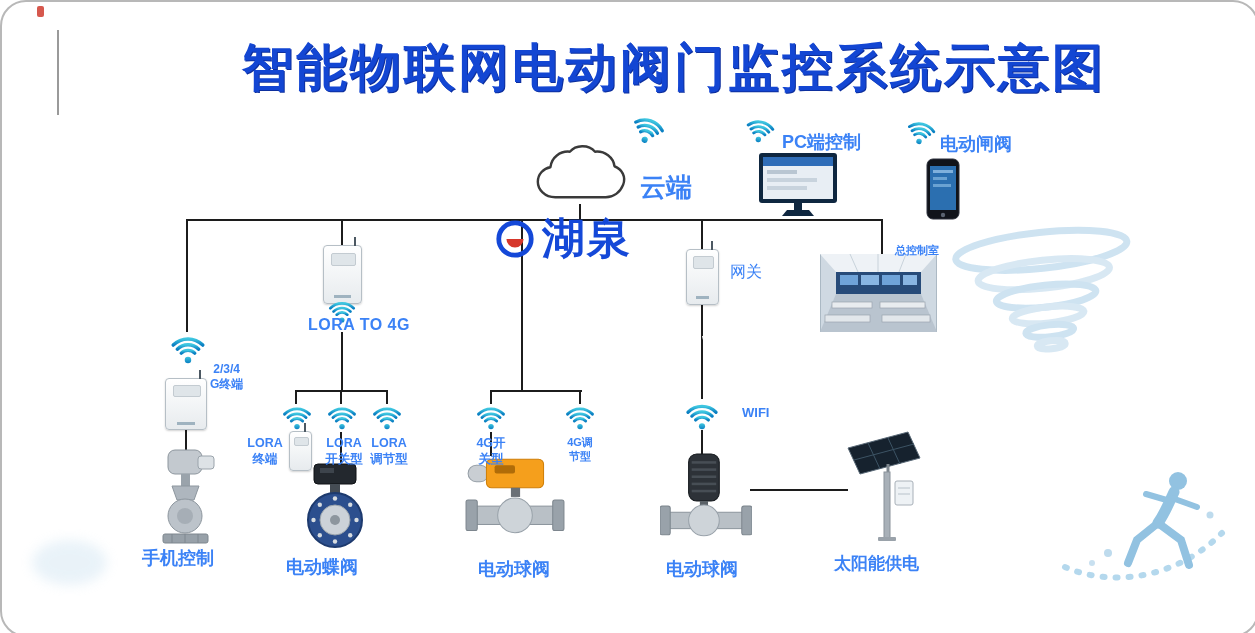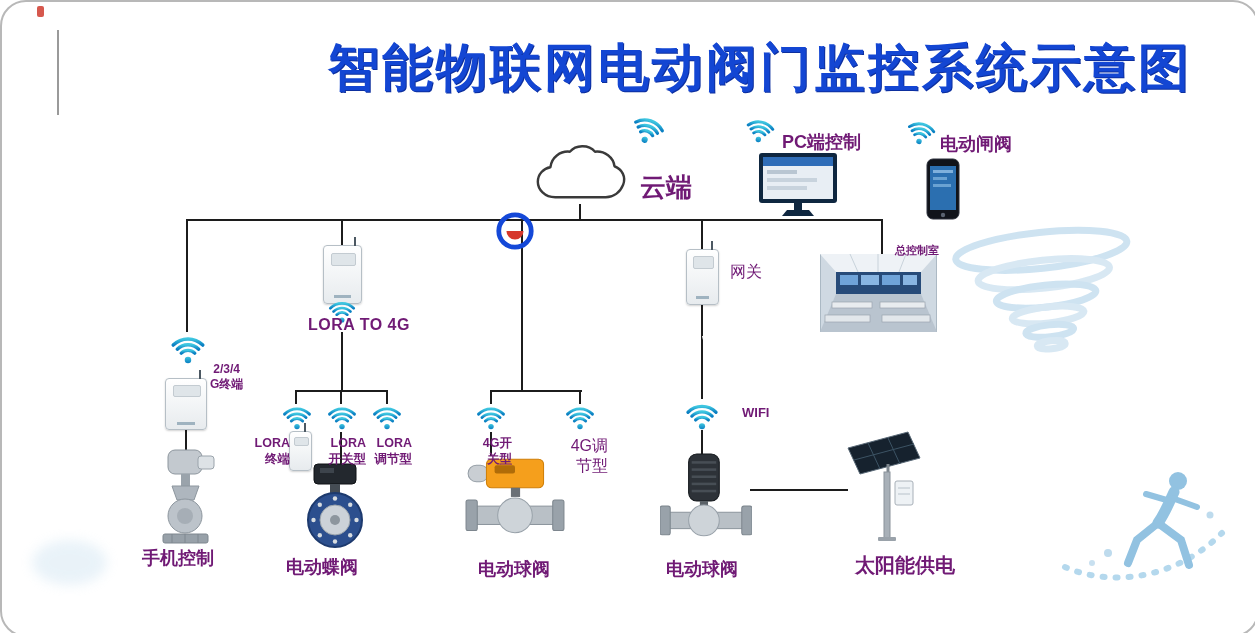--- a/index.html
+++ b/index.html
@@ -3,34 +3,34 @@
 <meta charset="utf-8">
 <style>
   html,body{margin:0;padding:0;background:#fff;}
   #canvas{
     position:relative;width:1255px;height:633px;background:#fff;
     border:2px solid #b8b8b8;border-radius:26px;overflow:hidden;
     font-family:"Liberation Sans",sans-serif;
   }
   .abs{position:absolute;}
   .line{position:absolute;background:#1c1c1c;z-index:5;}
-  .lbl{position:absolute;color:#701a75;white-space:nowrap;z-index:12;}
-  .lbl2{text-align:right;line-height:1.25;white-space:nowrap;}
+  .lbl{position:absolute;color:#3b82f6;white-space:nowrap;z-index:12;}
+  .lbl2{text-align:center;line-height:1.25;white-space:nowrap;}
   .wifi{position:absolute;z-index:11;}
   .device{position:absolute;background:linear-gradient(180deg,#ffffff,#e7ebee);
     border:1px solid #b6bfc6;border-radius:4px;z-index:10;
     box-shadow:0 1px 2px rgba(0,0,0,.18);}
   .device .slot{position:absolute;left:18%;top:12%;width:64%;height:20%;
     background:#dfe5e9;border:1px solid #c3cbd1;border-radius:2px;}
   .device .led{position:absolute;left:28%;bottom:9%;width:44%;height:3px;background:#9fb3c0;}
   .device .antenna{position:absolute;top:-9px;right:5px;width:2px;height:9px;background:#4c5862;}
   .valve{position:absolute;z-index:10;}
   .deco{position:absolute;z-index:1;}
   #title{
-    position:absolute;left:240px;top:32px;width:950px;text-align:right;
+    position:absolute;left:240px;top:32px;width:950px;text-align:left;
     font-size:51px;font-weight:900;color:#1346d3;letter-spacing:3px;z-index:12;
     text-shadow:1px 1px 0 #0d2f9e;
   }
   #watermark{
     position:absolute;left:270px;top:310px;font-size:45px;font-weight:700;
     color:#696969;letter-spacing:2px;z-index:20;opacity:.92;white-space:nowrap;
   }
   #logo{position:absolute;left:492px;top:208px;z-index:22;display:flex;align-items:center;gap:6px;}
   #logo .logo-text{font-size:43px;font-weight:900;color:#1448d8;letter-spacing:2px;}
   .smudge{position:absolute;background:#bcd9ec;border-radius:50%;opacity:.32;filter:blur(6px);z-index:1;}
@@ -88,20 +88,21 @@
   </svg>
 
   <div id="title">智能物联网电动阀门监控系统示意图</div>
 
 
   <div id="logo">
     <svg width="42" height="42" viewBox="0 0 44 44">
       <circle cx="22" cy="22" r="17" fill="none" stroke="#1448d8" stroke-width="5"></circle>
       <path d="M13 22 a9 9 0 1 0 18 0 Z" fill="#d6372b"></path>
     </svg>
+    <span class="logo-text">湖泉</span>
   </div>
 
   <div class="line" style="left:185px;top:217px;width:695px;height:2px;"></div>
   <div class="line" style="left:577px;top:202px;width:2px;height:16px;"></div>
   <div class="line" style="left:184px;top:217px;width:2px;height:113px;"></div>
   <div class="line" style="left:183px;top:426px;width:2px;height:26px;"></div>
   <div class="line" style="left:339px;top:217px;width:2px;height:28px;"></div>
   <div class="line" style="left:339px;top:330px;width:2px;height:58px;"></div>
   <div class="line" style="left:294px;top:388px;width:92px;height:2px;"></div>
   <div class="line" style="left:293px;top:388px;width:2px;height:14px;"></div>
@@ -237,21 +238,21 @@
   <svg class="wifi" style="left:473px;top:401px;" width="32" height="28">
       <use href="#wifisym"></use>
     </svg>
   <svg class="wifi" style="left:562px;top:401px;" width="32" height="28">
       <use href="#wifisym"></use>
     </svg>
   <div class="lbl lbl2" style="left:468px;top:434px;width:42px;font-size:12.5px;font-weight:700;">
     <div>4G开</div>
     <div>关型</div>
   </div>
-  <div class="lbl lbl2" style="left:557px;top:434px;width:42px;font-size:16px;font-weight:400;margin-left:7px;">
+  <div class="lbl lbl2" style="left:557px;top:434px;width:42px;font-size:11px;font-weight:700;">
     <div>4G调</div>
     <div>节型</div>
   </div>
 
   <svg class="wifi" style="left:682px;top:398px;" width="36" height="31">
       <use href="#wifisym"></use>
     </svg>
   <div class="lbl" style="left:740px;top:403px;font-size:13px;font-weight:700;">WIFI</div>
 
   <svg class="valve" style="left:146px;top:446px;" width="80" height="100" viewBox="0 0 80 100">
@@ -320,15 +321,15 @@
     <line x1="28" y1="17" x2="40" y2="43" stroke="#3c5364"></line>
     <line x1="48" y1="12" x2="60" y2="38" stroke="#3c5364"></line>
     <line x1="14" y1="34" x2="74" y2="18" stroke="#3c5364"></line>
     <line x1="48" y1="38" x2="48" y2="52" stroke="#7d868e" stroke-width="3"></line>
     <rect x="44" y="46" width="6" height="66" fill="#a8b0b8" stroke="#8a929a"></rect>
     <rect x="55" y="55" width="18" height="24" rx="2" fill="#eef2f5" stroke="#a8b0b8"></rect>
     <line x1="58" y1="62" x2="70" y2="62" stroke="#b8c2ca"></line>
     <line x1="58" y1="68" x2="70" y2="68" stroke="#b8c2ca"></line>
     <rect x="38" y="111" width="18" height="4" rx="1" fill="#9aa2aa"></rect>
   </svg>
-  <div class="lbl" style="left:832px;top:550px;font-size:20px;font-weight:800;margin-left:21px;">太阳能供电</div>
+  <div class="lbl" style="left:832px;top:550px;font-size:17px;font-weight:800;">太阳能供电</div>
 
 </div>
 
 </body></html>

